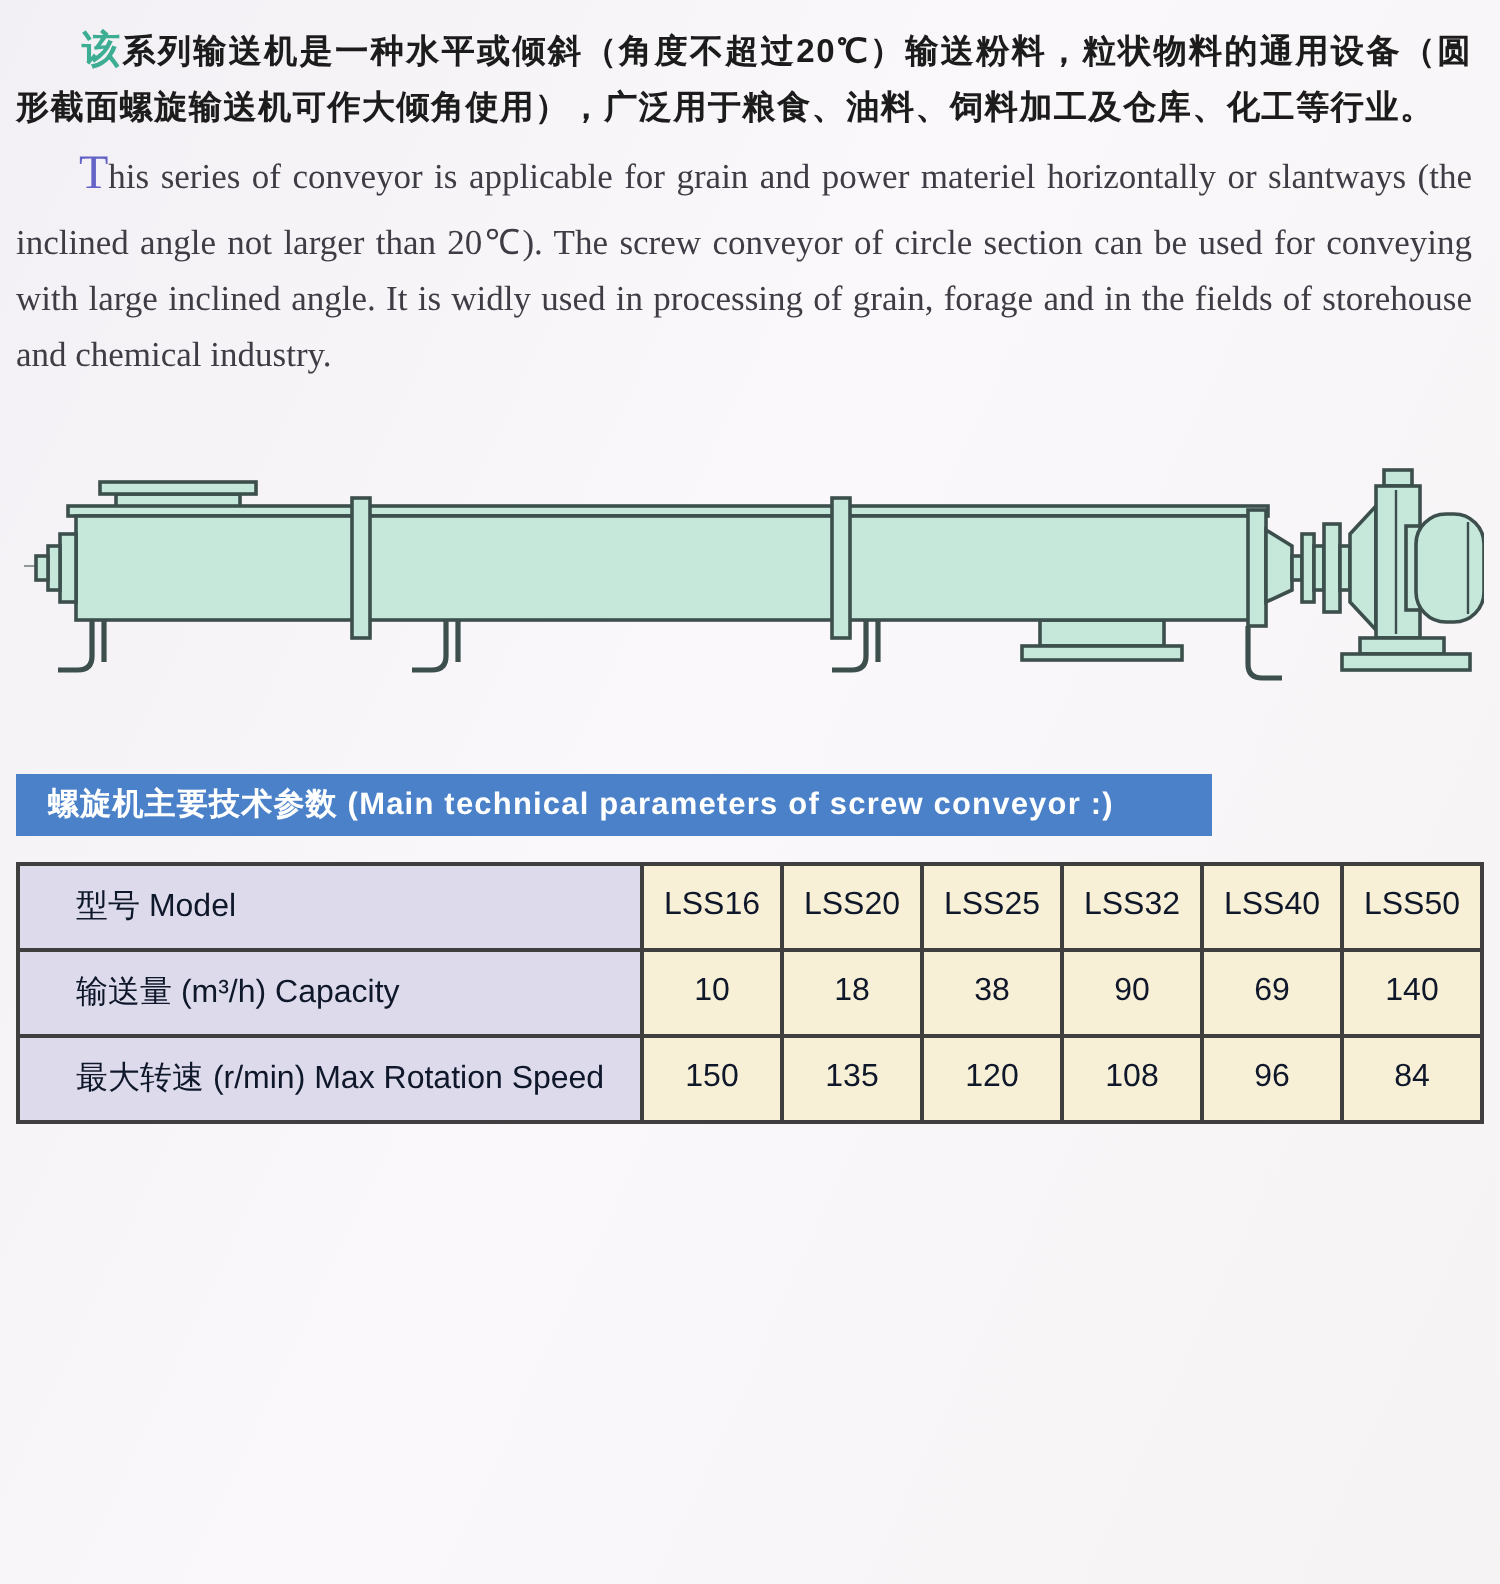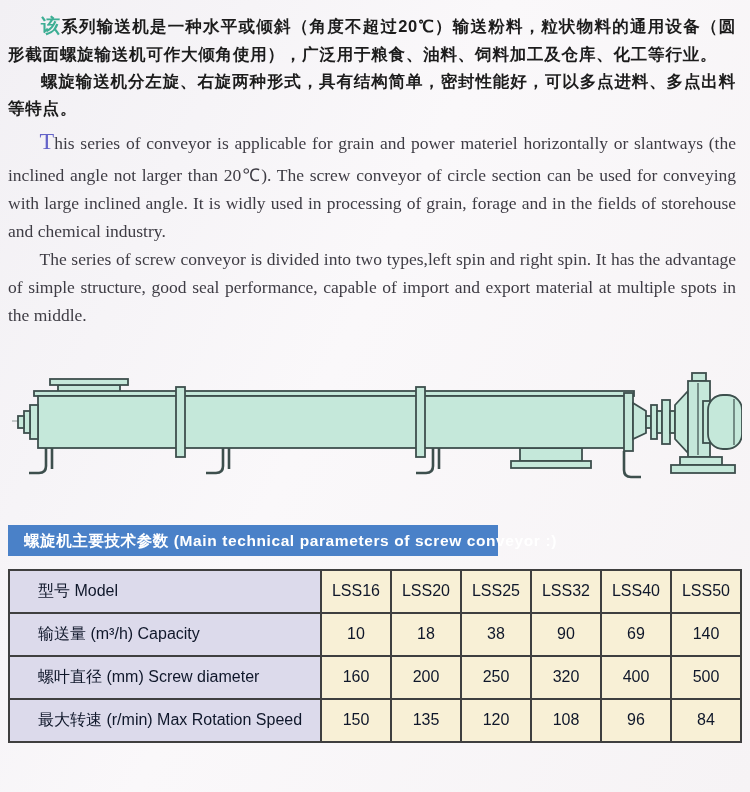--- a/index.html
+++ b/index.html
@@ -38,21 +38,21 @@
   .en-para { text-indent: 1.8em; }
   .en-initial { font-size: 24px; color: #6463c8; }
 
   
   .diagram { margin-top: 14px; height: 160px; }
   .diagram svg { display: block; margin: 0 auto; }
 
   
   .banner {
     margin-top: 22px;
-    width: 490px;
+    width: 598px;
     height: 31px;
     background: #4a81c8;
     color: #ffffff;
     font-weight: bold;
     font-size: 15.5px;
     line-height: 31px;
     padding-left: 16px;
     letter-spacing: 0.6px;
     white-space: nowrap;
   }
@@ -81,26 +81,24 @@
     text-align: center;
   }
 </style>
 </head>
 <body>
 
 <div class="page">
 
   <section class="cn-block">
     <p class="cn-para"><span class="cn-initial">该</span><span>系列输送机是一种水平或倾斜（角度不超过20℃）输送粉料，粒状物料的通用设备（圆形截面螺旋输送机可作大倾角使用），广泛用于粮食、油料、饲料加工及仓库、化工等行业。</span></p>
-    <p class="cn-para">螺旋输送机分左旋、右旋两种形式，具有结构简单，密封性能好，可以多点进料、多点出料等特点。</p>
   </section>
 
   <section class="en-block">
     <p class="en-para"><span class="en-initial">T</span><span>his series of conveyor is applicable for grain and power materiel horizontally or slantways (the inclined angle not larger than 20℃).  The screw conveyor of circle section can be used for conveying with large inclined angle. It is widly used in processing of grain, forage and in the fields of storehouse and chemical industry.</span></p>
-    <p class="en-para">The series of screw conveyor is divided into two types,left spin and right spin. It has the advantage of simple structure, good seal performance, capable of import and export material at multiple spots in the middle.</p>
   </section>
 
   <figure class="diagram">
     <svg width="734" height="160" viewBox="0 0 734 160">
       <g stroke="#3d4f4d" stroke-width="1.8" fill="#c5e8da">
 
         <line x1="4" y1="78" x2="730" y2="78" stroke="#8f9a98" stroke-width="1" stroke-dasharray="24 5 4 5" fill="none"></line>
 
         <g fill="none" stroke-width="2.6">
           <path d="M38 105 L38 123 Q38 130 31 130 L21 130"></path>
@@ -177,29 +175,20 @@
       <tr>
         <td class="lbl">输送量 (m³/h) Capacity</td>
         <td class="val">10</td>
         <td class="val">18</td>
         <td class="val">38</td>
         <td class="val">90</td>
         <td class="val">69</td>
         <td class="val">140</td>
       </tr>
       <tr>
-        <td class="lbl">螺叶直径 (mm) Screw diameter</td>
-        <td class="val">160</td>
-        <td class="val">200</td>
-        <td class="val">250</td>
-        <td class="val">320</td>
-        <td class="val">400</td>
-        <td class="val">500</td>
-      </tr>
-      <tr>
         <td class="lbl">最大转速 (r/min) Max Rotation Speed</td>
         <td class="val">150</td>
         <td class="val">135</td>
         <td class="val">120</td>
         <td class="val">108</td>
         <td class="val">96</td>
         <td class="val">84</td>
       </tr>
 
     </tbody>

